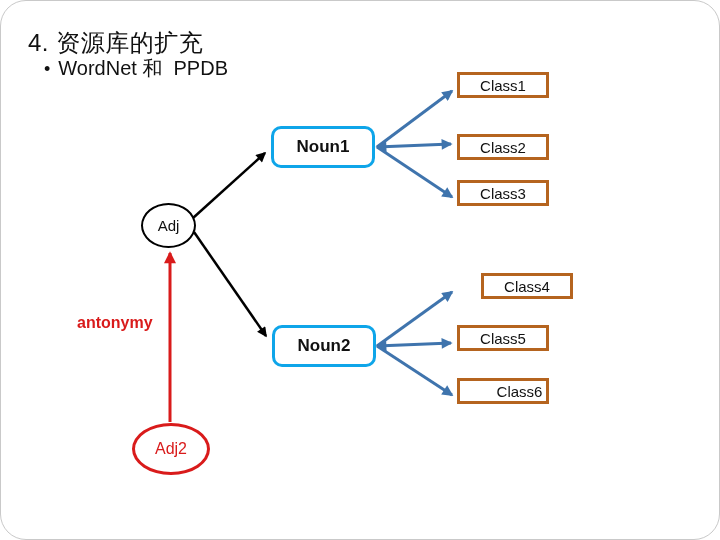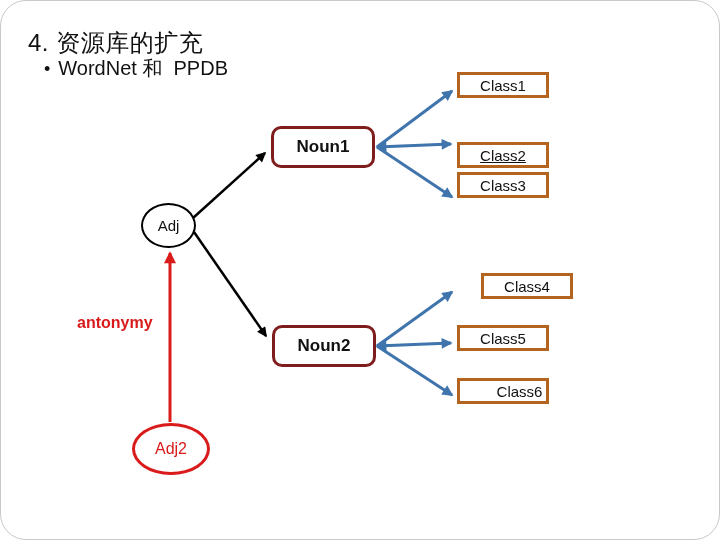--- a/index.html
+++ b/index.html
@@ -27,21 +27,21 @@
     display:flex;align-items:center;justify-content:center;
     color:#111111;
   }
   .class-box{
     left:457px;width:92px;height:26px;
     border:3px solid #b5641f;
     font-size:15px;
   }
   .noun-box{
     width:104px;height:42px;border-radius:10px;
-    border:3px solid #7f1d1d;
+    border:3px solid #0ea5e9;
     font-size:17px;font-weight:bold;
   }
   .ellipse{border-radius:50%;}
   .adj-ellipse{
     left:141px;top:203px;width:55px;height:45px;
     border:2.5px solid #000000;font-size:15px;
   }
   .adj2-ellipse{
     left:132px;top:423px;width:78px;height:52px;
     border:3px solid #d91b1b;font-size:16px;color:#d91b1b;
@@ -104,24 +104,24 @@
   <span>Noun1</span>
 </div>
 
 <div class="node noun-box" style="left:272px;top:325px;">
   <span>Noun2</span>
 </div>
 
 <div class="node class-box" style="top:72px;">
   <span>Class1</span>
 </div>
-<div class="node class-box" style="top:142px;text-decoration:underline;">
+<div class="node class-box" style="top:134px;">
   <span>Class2</span>
 </div>
-<div class="node class-box" style="top:172px;">
+<div class="node class-box" style="top:180px;">
   <span>Class3</span>
 </div>
 <div class="node class-box" style="top:273px;margin-left:24px;">
   <span>Class4</span>
 </div>
 <div class="node class-box" style="top:325px;">
   <span>Class5</span>
 </div>
 <div class="node class-box" style="top:378px;padding-left:33px;">
   <span>Class6</span>

